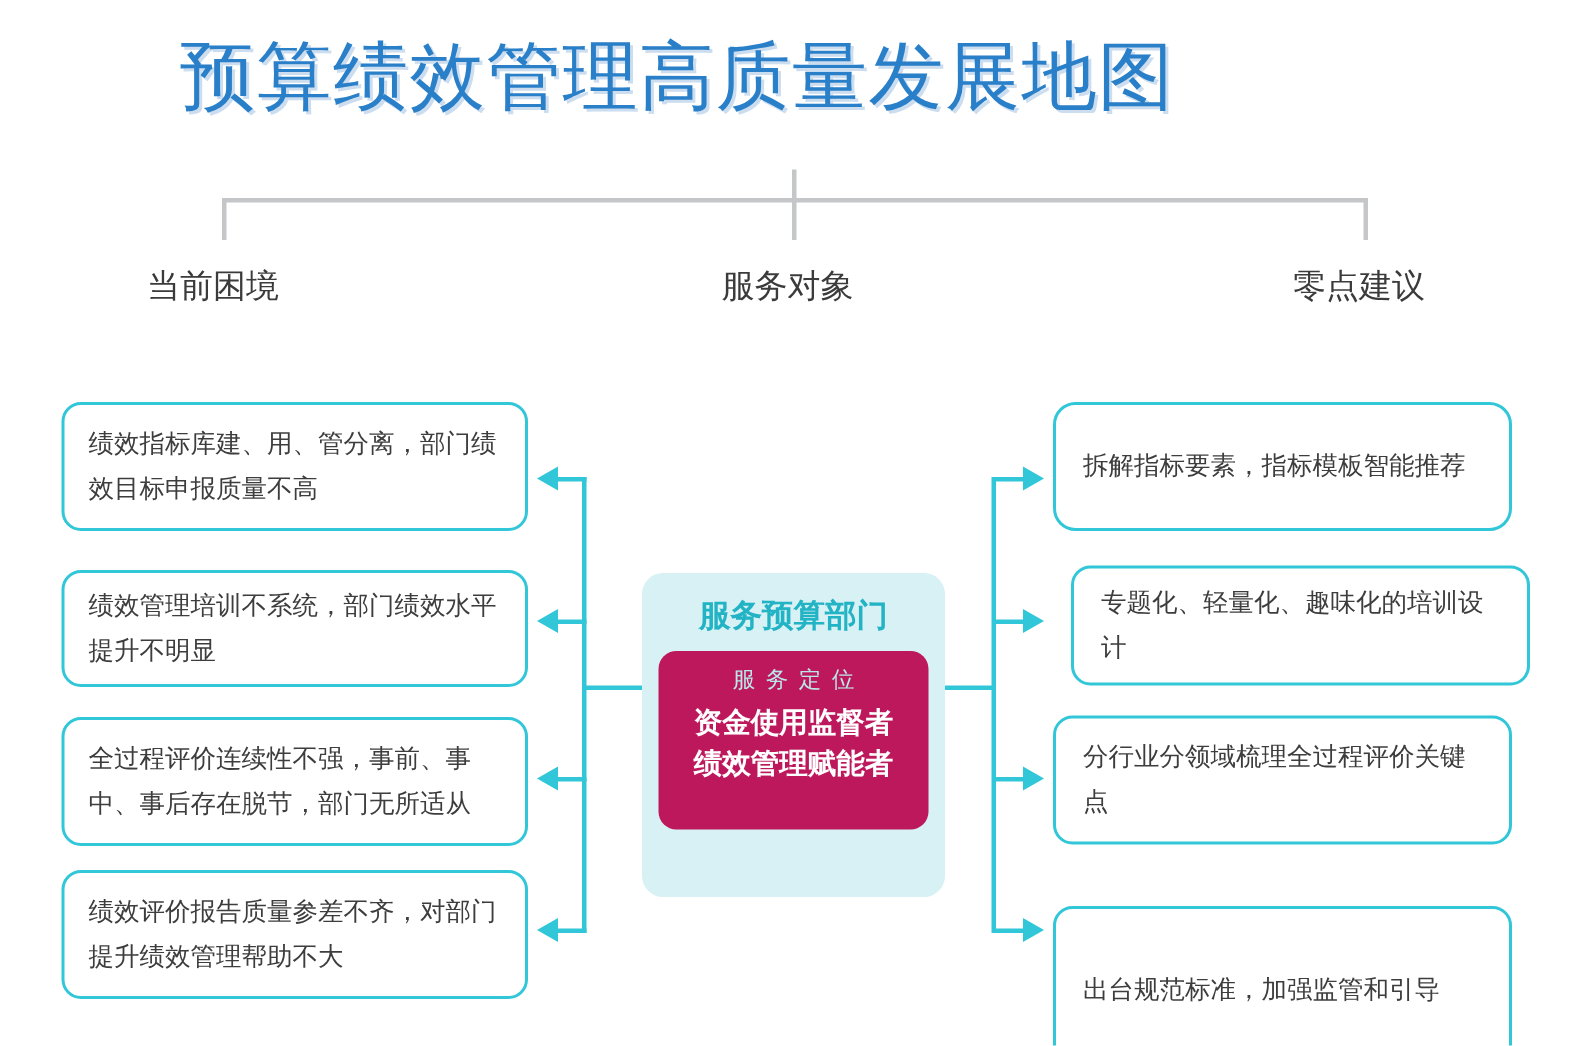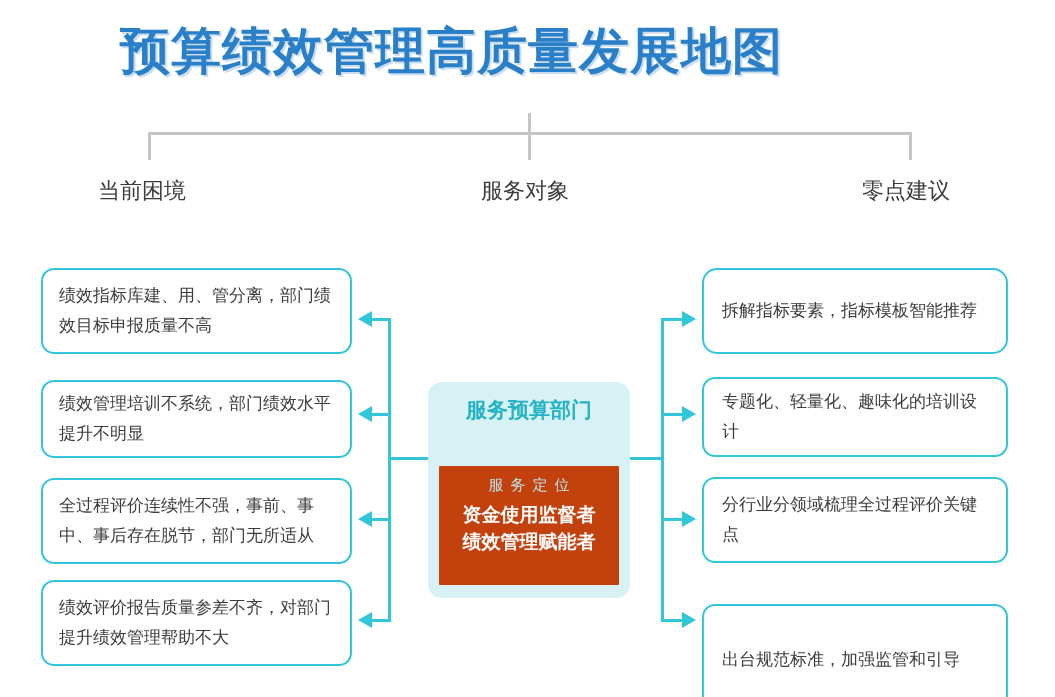--- a/index.html
+++ b/index.html
@@ -18,21 +18,21 @@
   }
 
   
   .title {
     position: absolute;
     left: 0;
     top: 18px;
     width: 863px;
     text-align: center;
     font-size: 50px;
-    font-weight: bold;
+    font-weight: normal;
     color: #2a7fc9;
     letter-spacing: 1px;
     text-shadow: 2px 2px 0 rgba(140,180,220,0.45);
     white-space: nowrap;
     padding-left: 40px;
   }
 
   
   .bracket-h {
     position: absolute;
@@ -79,21 +79,21 @@
 
   .left-card  { left: 41px;  width: 311px; padding: 0 16px; }
   .right-card { left: 702px; width: 306px; padding: 0 18px; justify-content: flex-start; }
 
   .lc1 { top: 268px; height: 86px; }
   .lc2 { top: 380px; height: 78px; }
   .lc3 { top: 478px; height: 86px; }
   .lc4 { top: 580px; height: 86px; }
 
   .rc1 { top: 268px; height: 86px; border-radius: 15px; }
-  .rc2 { top: 377px; height: 80px; }
+  .rc2 { top: 377px; height: 80px; margin-left: 12px; }
   .rc3 { top: 477px; height: 86px; }
   .rc4 { top: 604px; height: 112px; }
 
   
   .center-panel {
     position: absolute;
     left: 428px;
     top: 382px;
     width: 202px;
     height: 216px;
@@ -109,24 +109,23 @@
     font-weight: bold;
     color: #22b3c4;
     white-space: nowrap;
   }
   .center-card {
     position: absolute;
     left: 11px;
     top: 52px;
     width: 180px;
     height: 119px;
-    background: #c2410c;
-    border-radius: 1px;
+    background: #be185d;
+    border-radius: 12px;
     text-align: center;
-    margin-top: 32px;
   }
   .center-sub {
     margin-top: 10px;
     font-size: 15px;
     color: #b9e7ec;
     letter-spacing: 7px;
     padding-left: 7px;
     white-space: nowrap;
   }
   .center-line {

